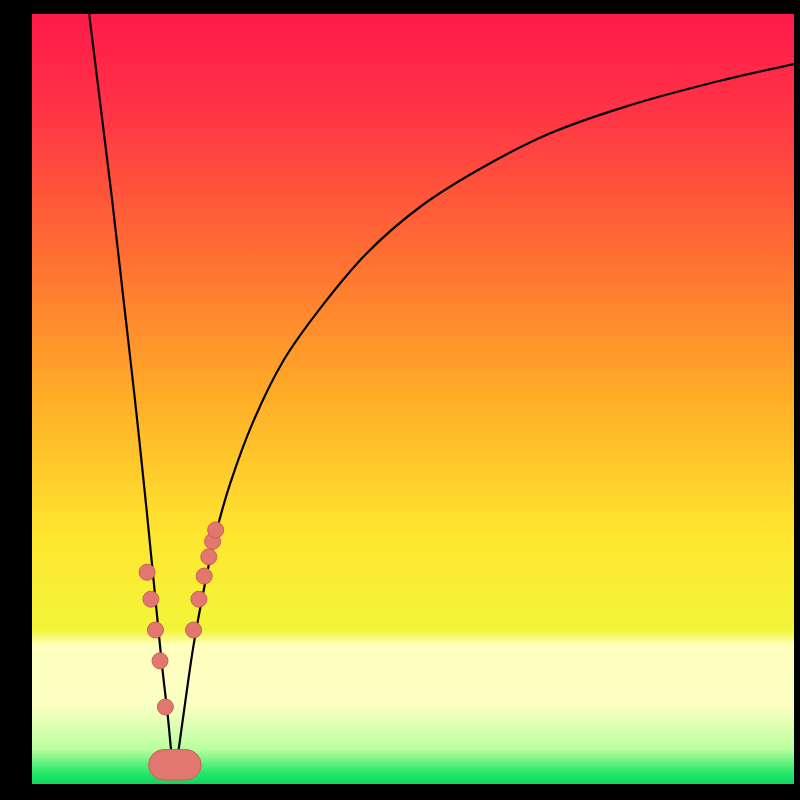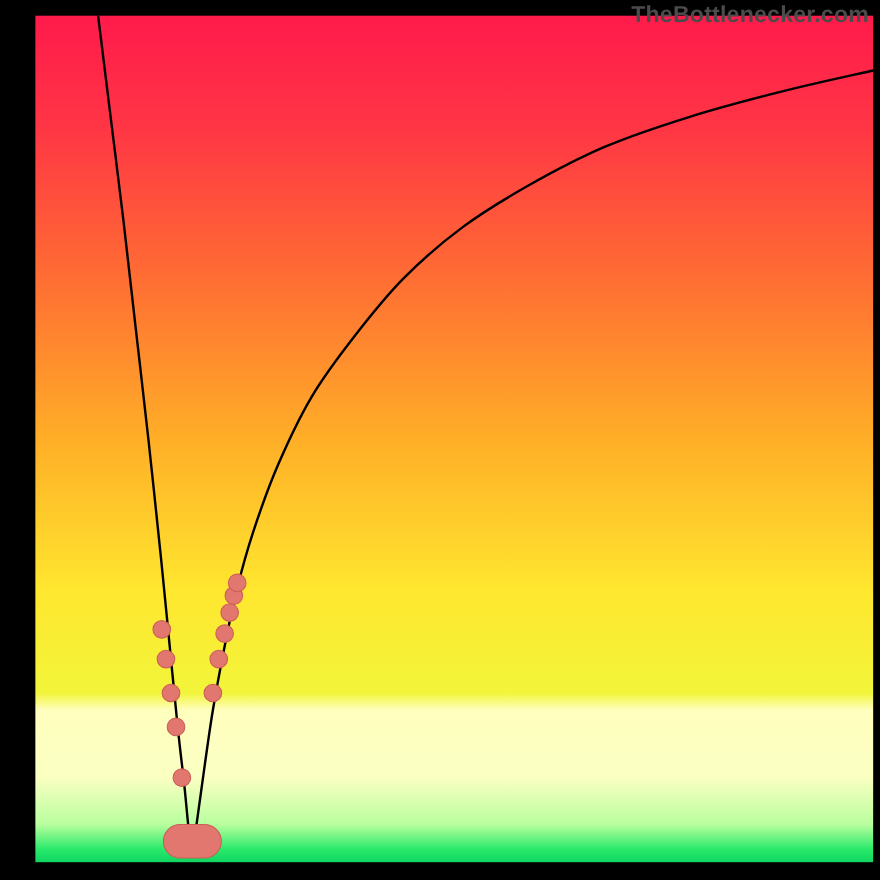--- a/index.html
+++ b/index.html
@@ -64,14 +64,13 @@
         <circle cx="176.784" cy="542.85" r="8.001000000000001" fill="#e2776f" stroke="#cc5f58" stroke-width="1"></circle>
         <circle cx="180.594" cy="527.45" r="8.001000000000001" fill="#e2776f" stroke="#cc5f58" stroke-width="1"></circle>
         <circle cx="183.64200000000002" cy="515.9" r="8.001000000000001" fill="#e2776f" stroke="#cc5f58" stroke-width="1"></circle>
         <path d="M 131.82600000000002 735.51
    A 15.24 15.24 0 0 0 131.82600000000002 765.99
    L 153.92399999999998 765.99
    A 15.24 15.24 0 0 0 153.92399999999998 735.51
    Z" fill="#e2776f" stroke="#cc5f58" stroke-width="1"></path>
       </svg>
     </div>
-  <div class="watermark" id="wm" style="right: 10px; top: 2px; font-size: 21px;">TheBottlenecker.com</div>
 </div>
 
 </body></html>

